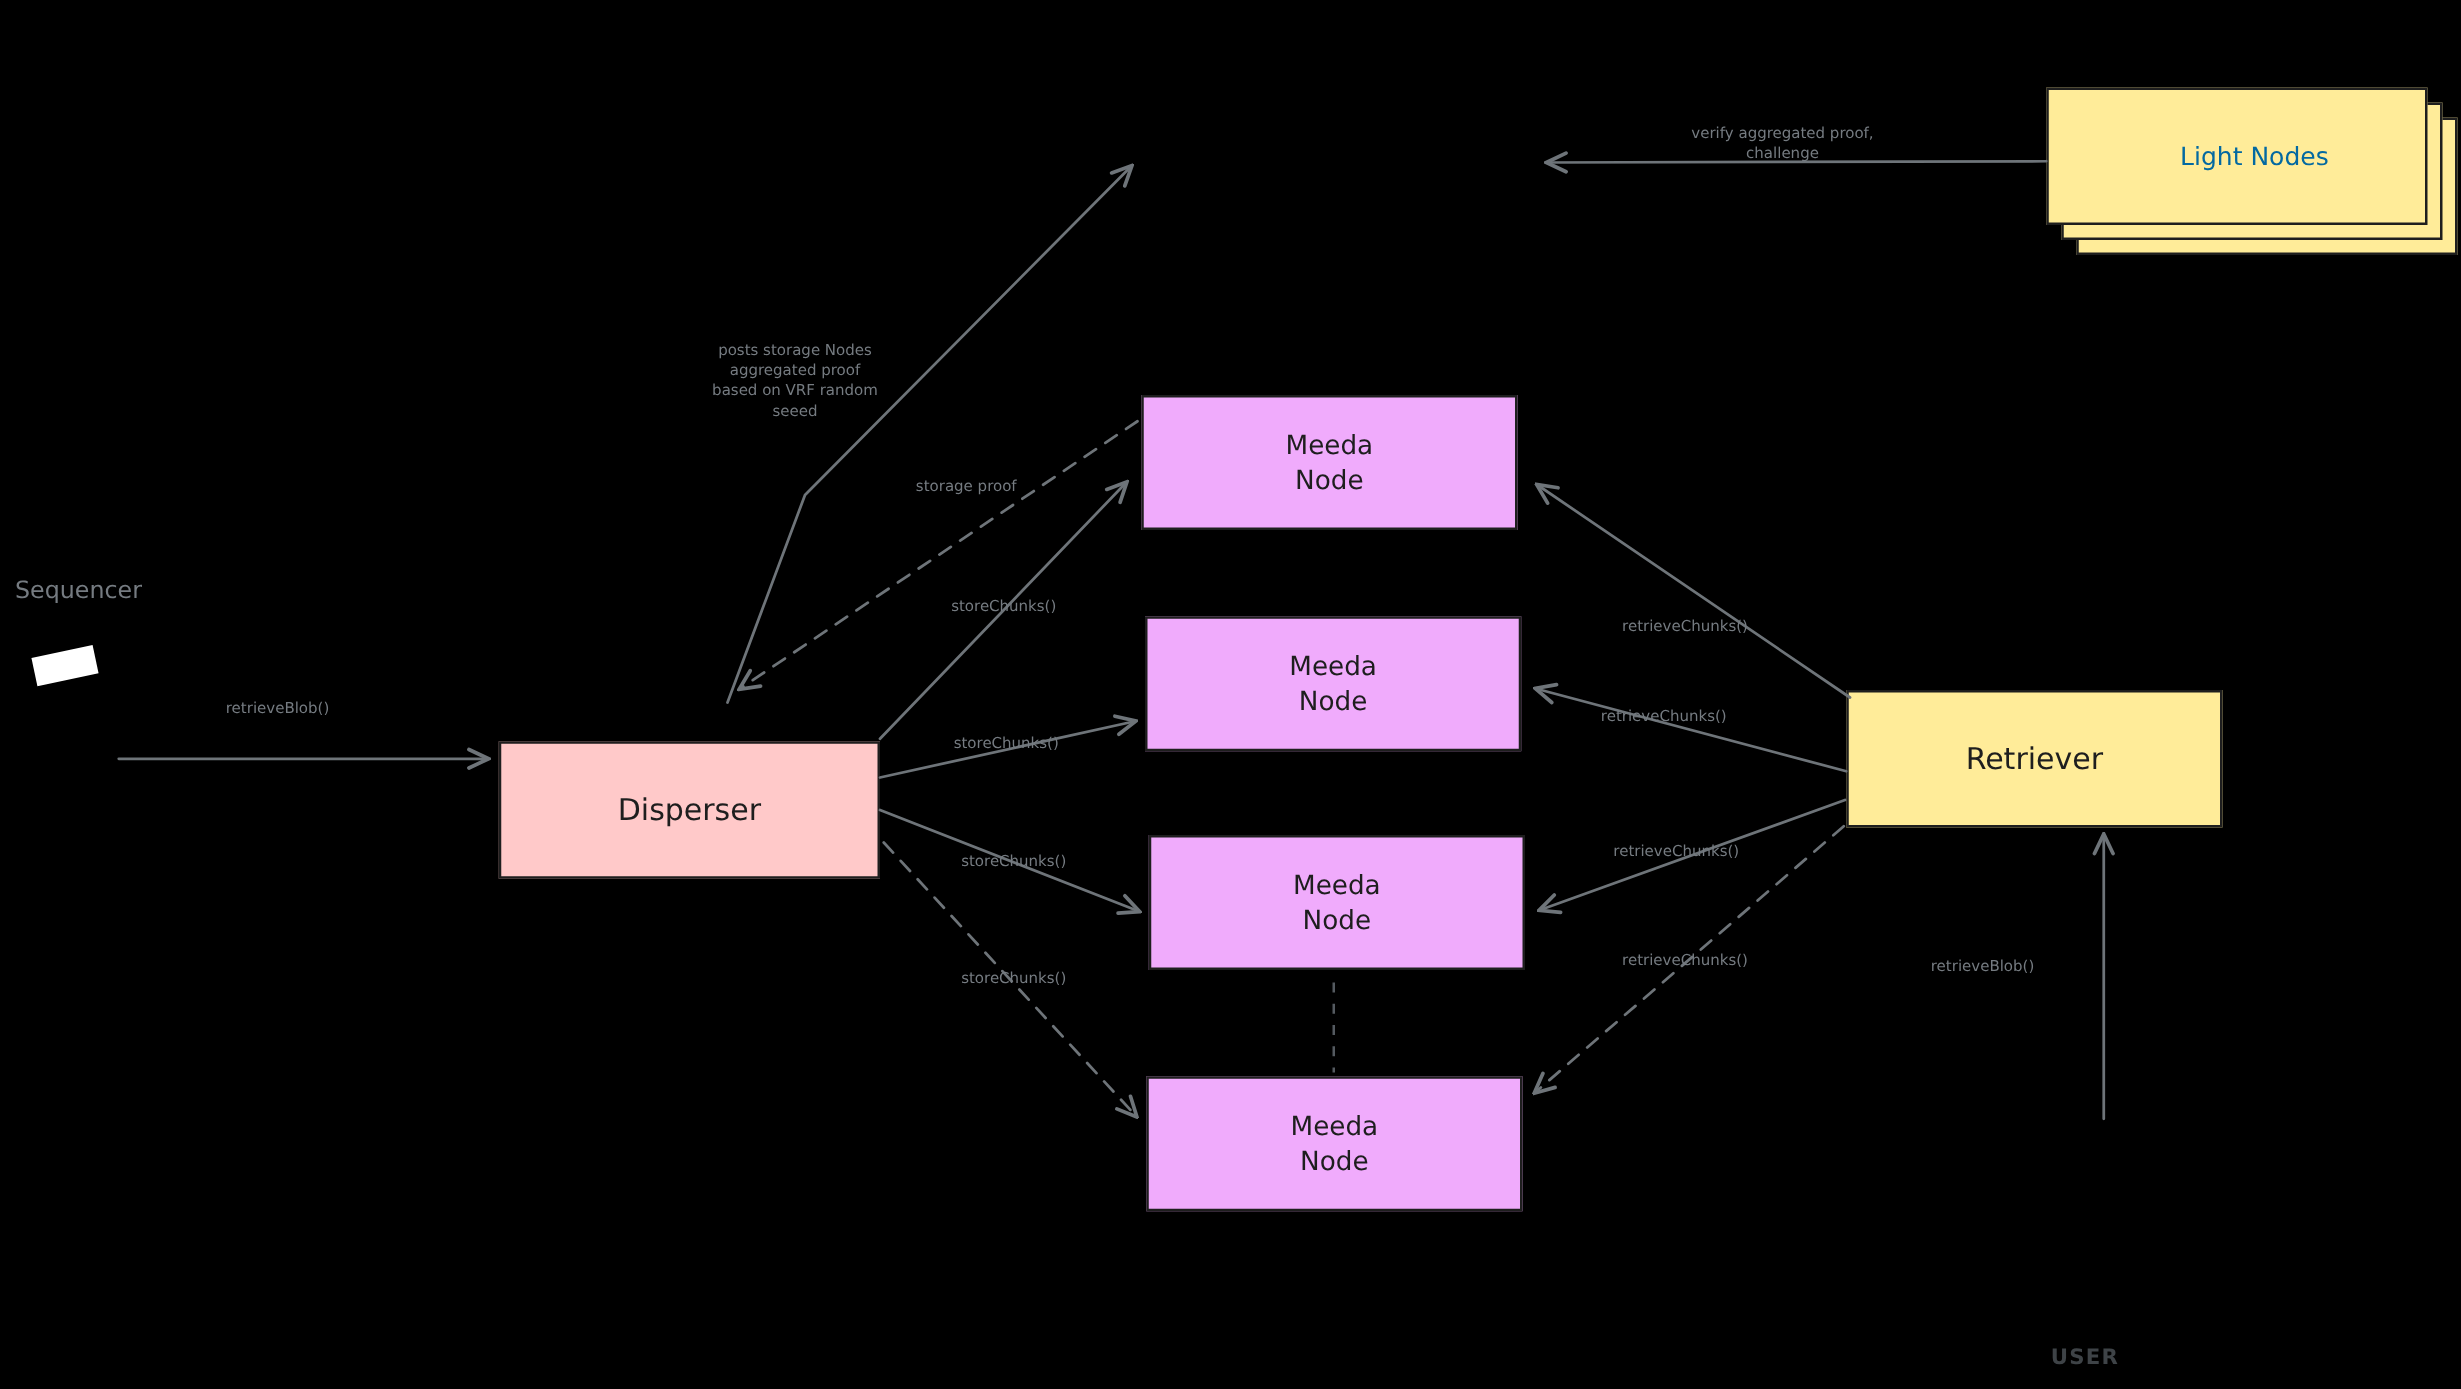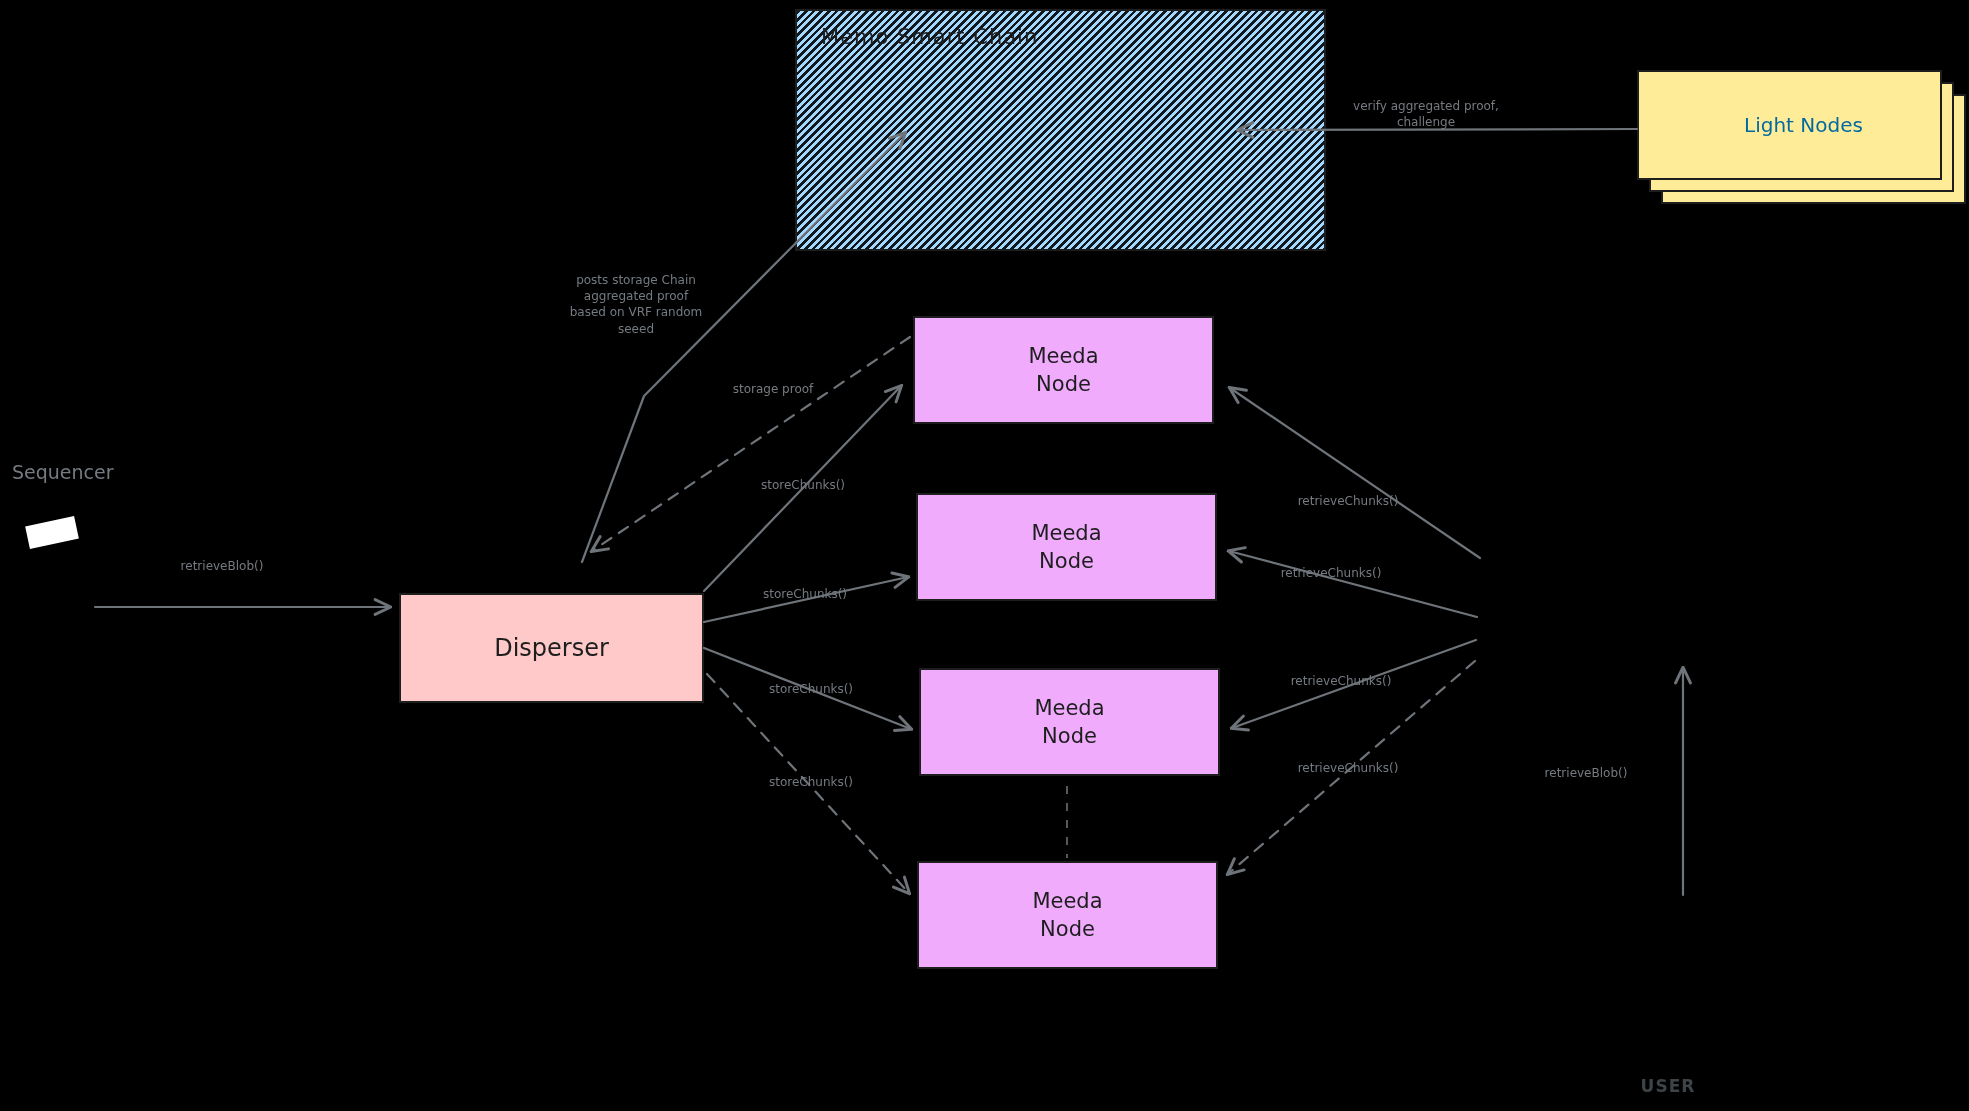--- a/index.html
+++ b/index.html
@@ -97,37 +97,35 @@
   #edges{position:absolute;left:0;top:0;z-index:5;}
   .edge{stroke:#6e7479;stroke-width:2.2;fill:none;stroke-linecap:round;stroke-linejoin:round;}
   .dashed{stroke-dasharray:11 9;}
   .connector{stroke:#545a60;stroke-width:2;stroke-dasharray:8 9;fill:none;}
 </style>
 </head>
 <body>
 
 <div id="canvas">
 
-  <div class="box hatched" id="chain-box">
-    <div id="chain-title">Memo Smart Chain</div>
-  </div>
 
   <div class="card" id="light-card-3"></div>
   <div class="card" id="light-card-2"></div>
   <div class="card" id="light-card-1">Light Nodes</div>
 
   <div class="box pink" id="disperser-box">Disperser</div>
   <div class="box blue meeda" id="meeda-1">Meeda
 Node</div>
   <div class="box blue meeda" id="meeda-2">Meeda
 Node</div>
   <div class="box blue meeda" id="meeda-3">Meeda
 Node</div>
   <div class="box blue meeda" id="meeda-4">Meeda
 Node</div>
+  <div class="box yellow" id="retriever-box">Retriever</div>
 
   <div id="sequencer-shape"></div>
 
   <svg id="edges" width="1969" height="1111" viewBox="0 0 1969 1111">
     <defs>
       <marker id="ah" viewBox="0 0 12 12" refX="10.5" refY="6" markerWidth="9" markerHeight="9" orient="auto-start-reverse">
         <path d="M1.5 1.5 L11 6 L1.5 10.5" fill="none" stroke="#6e7479" stroke-width="1.8" stroke-linecap="round"></path>
       </marker>
     </defs>
     <path class="edge" d="M 95 607 L 390 607" marker-end="url(#ah)"></path>
@@ -144,21 +142,21 @@
     <path class="edge" d="M 1476 640 L 1232 728" marker-end="url(#ah)"></path>
     <path class="edge dashed" d="M 1475 661 L 1228 874" marker-end="url(#ah)"></path>
 
     <path class="edge" d="M 1683 895 L 1683 668" marker-end="url(#ah)"></path>
     <path class="edge" d="M 1637 129 L 1238 130" marker-end="url(#ah)"></path>
     <path class="connector" d="M 1067 786 L 1067 858"></path>
   </svg>
 
   <div class="lbl" id="lbl-sequencer">Sequencer</div>
   <div class="lbl" id="lbl-disperse">retrieveBlob()</div>
-  <div class="lbl" id="lbl-posts">posts storage Chain
+  <div class="lbl" id="lbl-posts">posts storage Nodes
 aggregated proof
 based on VRF random
 seeed</div>
   <div class="lbl" id="lbl-storageproof">storage proof</div>
   <div class="lbl" id="lbl-store-1">storeChunks()</div>
   <div class="lbl" id="lbl-store-2">storeChunks()</div>
   <div class="lbl" id="lbl-store-3">storeChunks()</div>
   <div class="lbl" id="lbl-store-4">storeChunks()</div>
   <div class="lbl" id="lbl-retr-1">retrieveChunks()</div>
   <div class="lbl" id="lbl-retr-2">retrieveChunks()</div>

